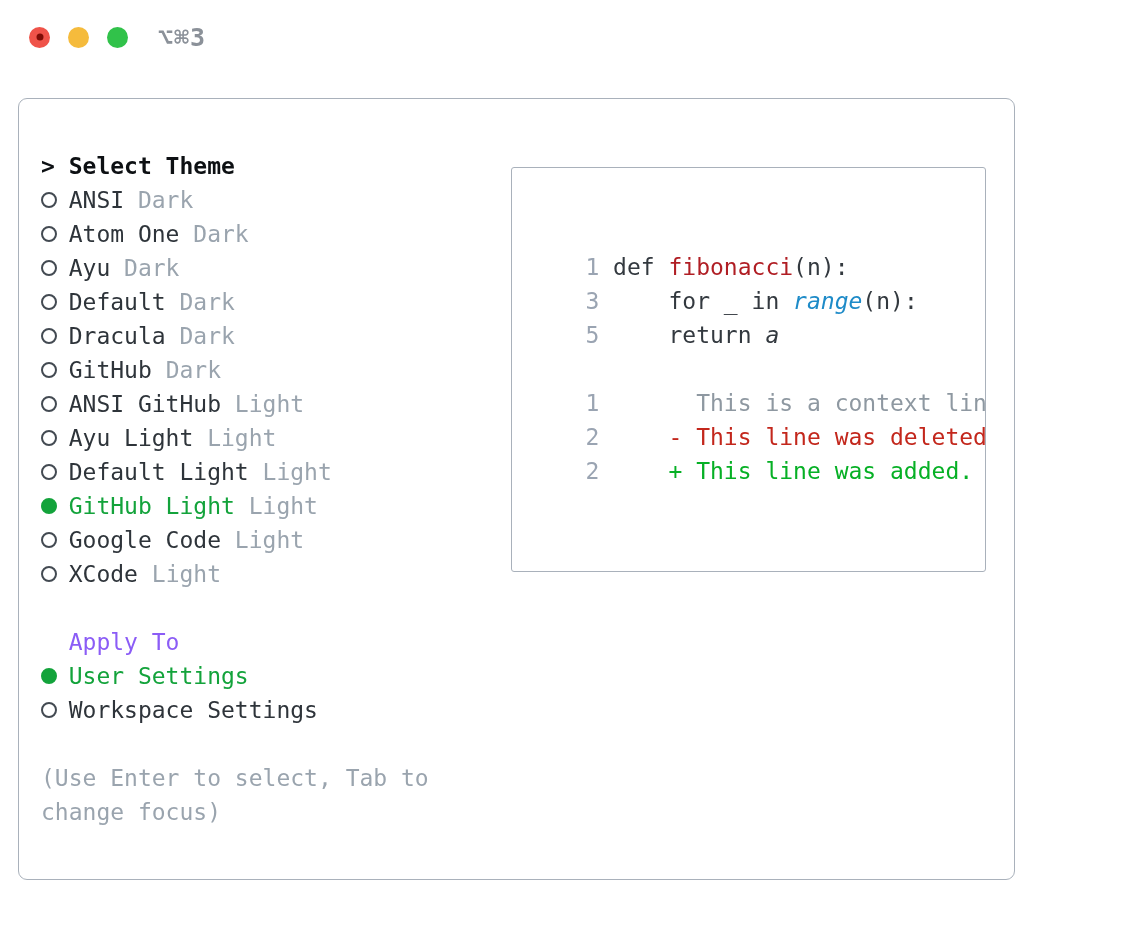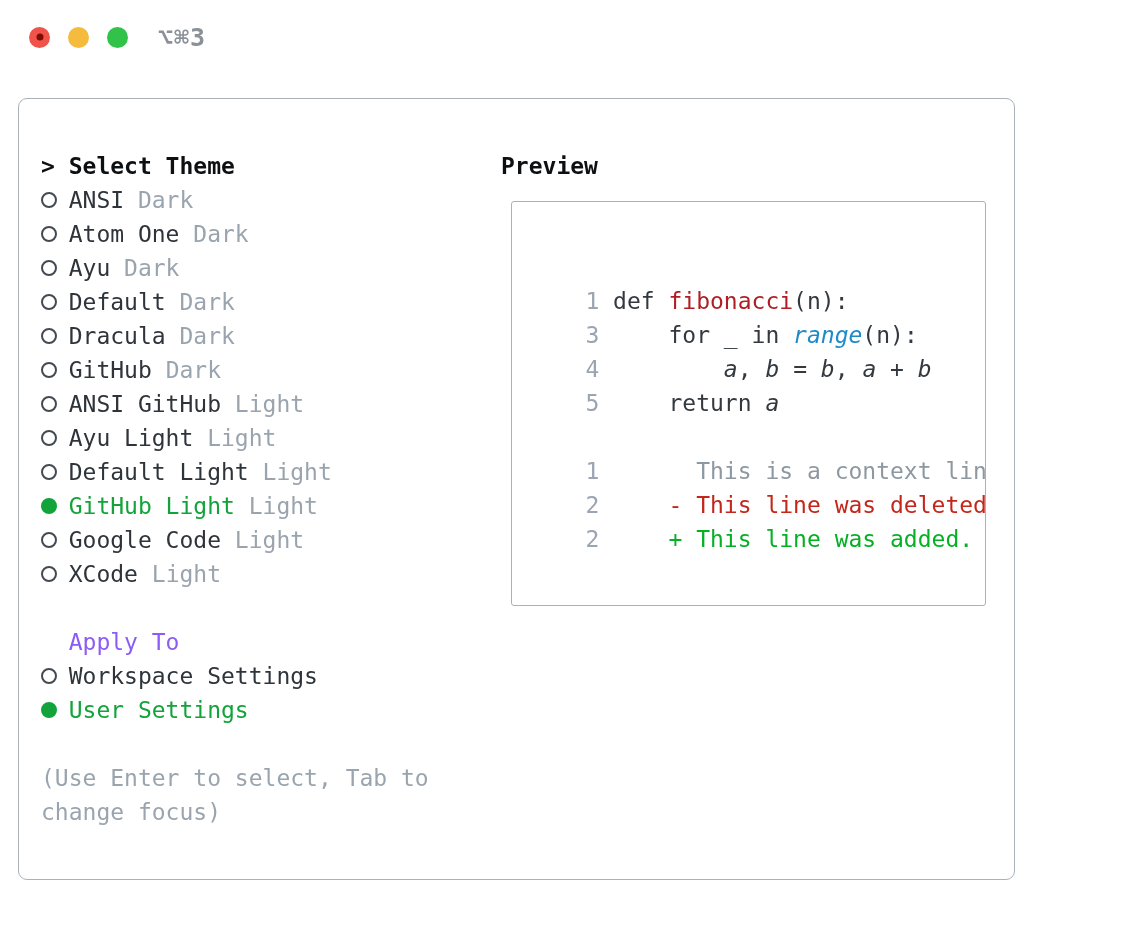--- a/index.html
+++ b/index.html
@@ -180,48 +180,44 @@
   <div class="row theme-item">
     <span class="marker"></span><span class="t-name">XCode</span><span class="t-variant">Light</span>
   </div>
 </div>
 
         <div class="spacer-row"></div>
 
         <div class="row apply-header">Apply To</div>
 
         <div id="apply-list">
+  <div class="row apply-item sel">
+    <span class="marker"></span><span class="t-name">User Settings</span>
+  </div>
+
   <div class="row apply-item">
     <span class="marker"></span><span class="t-name">Workspace Settings</span>
   </div>
-
-  <div class="row apply-item sel">
-    <span class="marker"></span><span class="t-name">User Settings</span>
-  </div>
 </div>
 
         <div class="help">(Use Enter to select, Tab to change focus)</div>
       </div>
 
       <div class="right-col">
-        <div class="preview-title">Preview</div>
         <div class="preview-box">
           <div id="code-lines">
   <div class="code-line">
     <span class="ln">1</span><span class="code-tokens"><span class="tk-plain">def </span><span class="tk-fn">fibonacci</span><span class="tk-plain">(n):</span></span>
   </div>
 
 
   <div class="code-line">
     <span class="ln">3</span><span class="code-tokens"><span class="tk-plain">    for _ in </span><span class="tk-call">range</span><span class="tk-plain">(n):</span></span>
   </div>
 
-  <div class="code-line">
-    <span class="ln">4</span><span class="code-tokens"><span class="tk-plain">        </span><span class="tk-var">a</span><span class="tk-plain">, </span><span class="tk-var">b</span><span class="tk-plain"> = </span><span class="tk-var">b</span><span class="tk-plain">, </span><span class="tk-var">a</span><span class="tk-plain"> + </span><span class="tk-var">b</span></span>
-  </div>
 
   <div class="code-line">
     <span class="ln">5</span><span class="code-tokens"><span class="tk-plain">    return </span><span class="tk-var">a</span></span>
   </div>
 
   <div class="code-line">
     <span class="ln"></span><span class="code-tokens"></span>
   </div>
 
   <div class="code-line">

